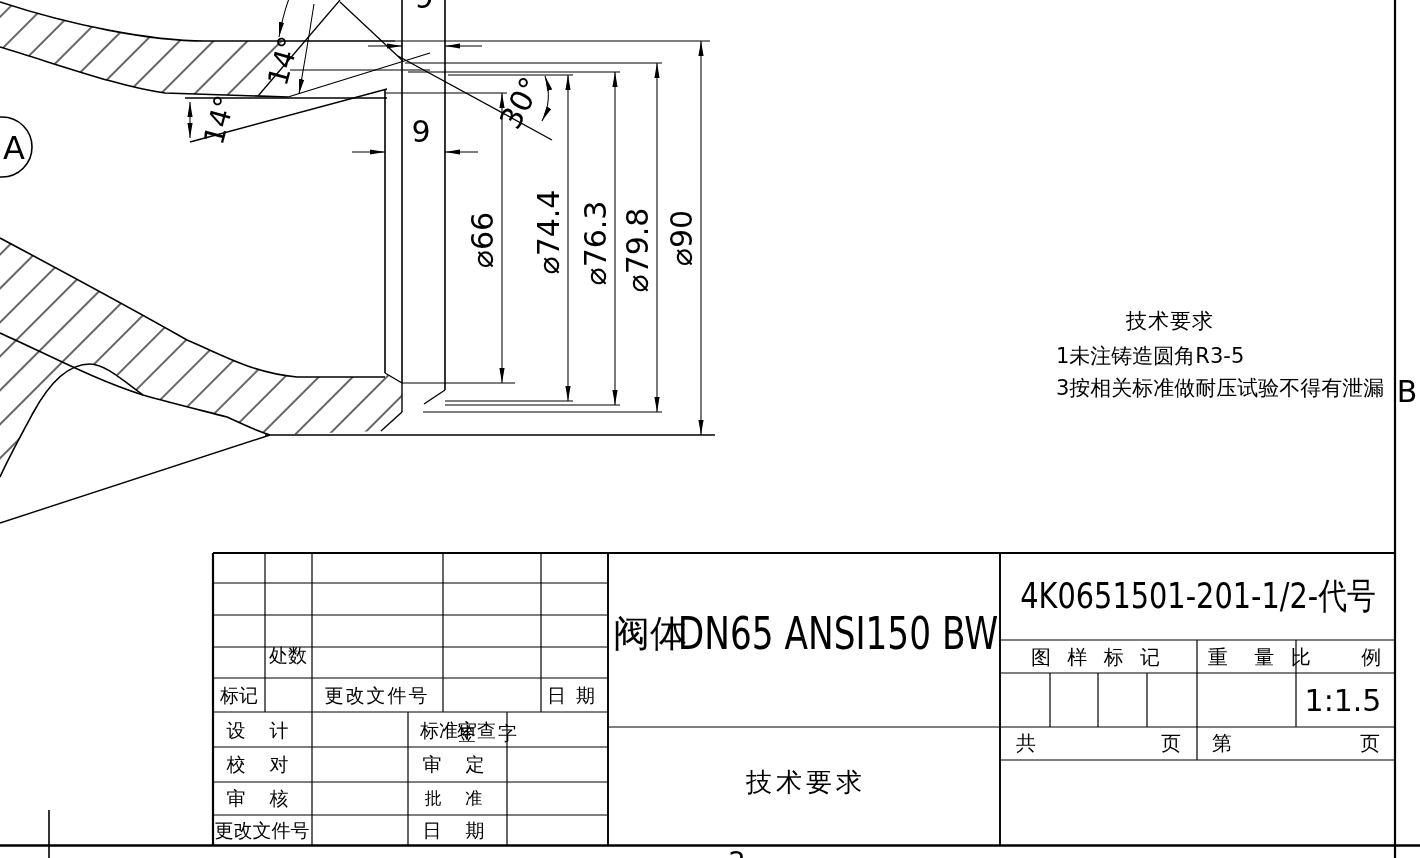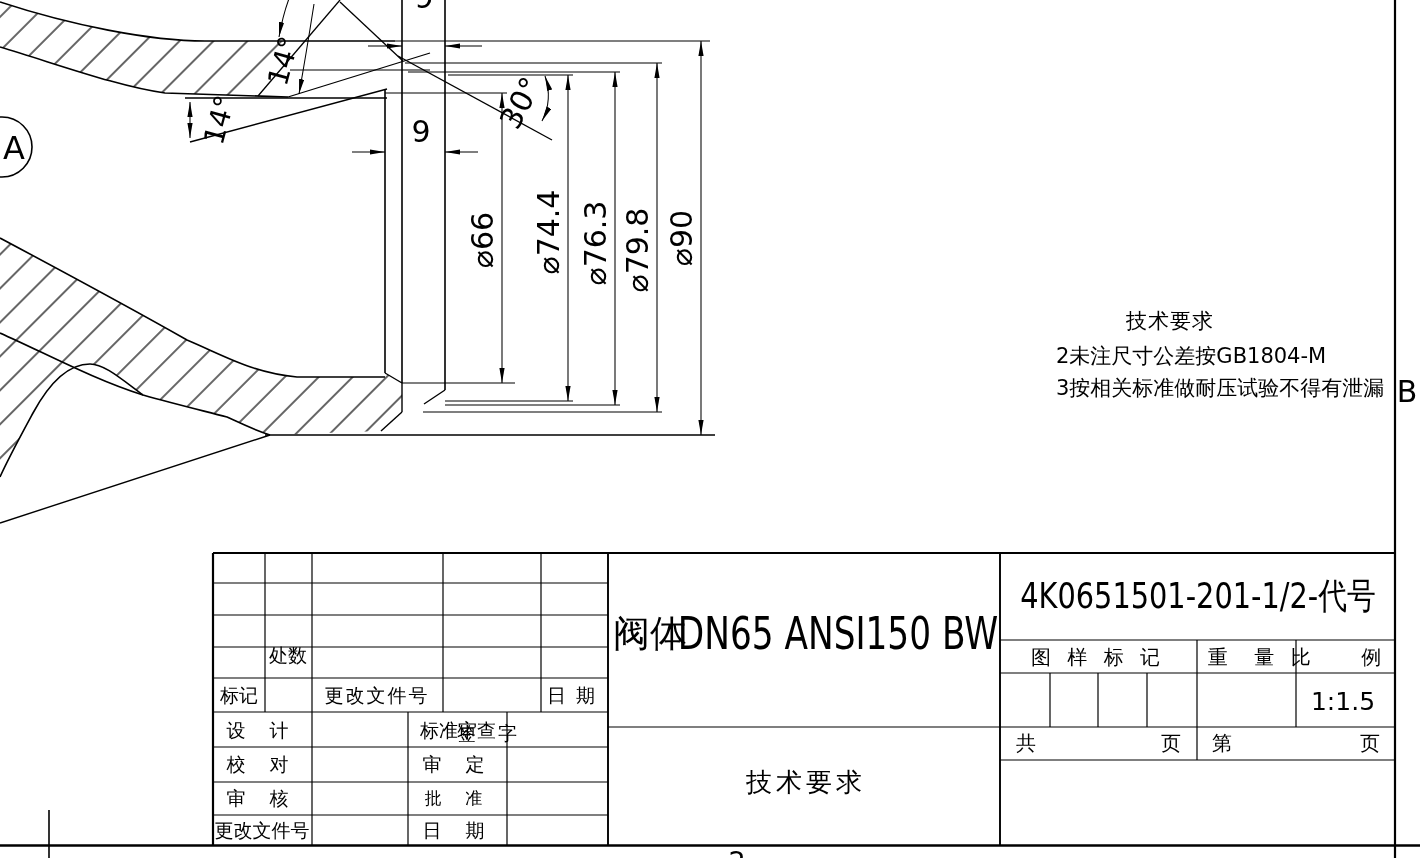--- a/index.html
+++ b/index.html
@@ -146,21 +146,21 @@
   <div class="t r75" style="left:220px;top:120px;font-size:28px;">14°</div>
   <div class="t r62" style="left:521px;top:103px;font-size:30px;">30°</div>
   <div class="t r90" style="left:483px;top:240px;font-size:30px;">⌀66</div>
   <div class="t r90" style="left:549px;top:232px;font-size:30px;">⌀74.4</div>
   <div class="t r90" style="left:596px;top:243px;font-size:30px;">⌀76.3</div>
   <div class="t r90" style="left:638px;top:250px;font-size:30px;">⌀79.8</div>
   <div class="t r90" style="left:682px;top:238px;font-size:30px;">⌀90</div>
 
   <div id="techreq">
     <div class="tr-title">技术要求</div>
-    <div class="tr-item">2未注尺寸公差按GB1804-M</div>
+    <div class="tr-item">1未注铸造圆角R3-5</div>
     <div class="tr-item">3按相关标准做耐压试验不得有泄漏</div>
   </div>
 
   <div class="t" style="left:239px;top:695px;font-size:19px;">标记</div>
   <div class="t" style="left:288px;top:655px;font-size:19px;">处数</div>
   <div class="t" style="left:377px;top:695px;font-size:19px;letter-spacing:2px;">更改文件号</div>
   <div class="t" style="left:491px;top:725px;font-size:19px;letter-spacing:8px;margin-top:8px;">签 字</div>
   <div class="t" style="left:572px;top:695px;font-size:19px;letter-spacing:2px;">日 期</div>
 
   <div class="t" style="left:262px;top:730px;font-size:19px;letter-spacing:9px;">设 计</div>
@@ -173,21 +173,21 @@
   <div class="t" style="left:458px;top:830px;font-size:19px;letter-spacing:9px;">日 期</div>
 
   <div class="t" style="left:650px;top:633px;font-size:37px;">阀体</div>
   <div class="t dn" style="left:838px;top:634px;font-size:44px;">DN65 ANSI150 BW</div>
   <div class="t" style="left:806px;top:782px;font-size:26px;letter-spacing:4px;">技术要求</div>
 
   <div class="t dwgno" style="left:1198px;top:596px;font-size:36px;">4K0651501-201-1/2-代号</div>
   <div class="t" style="left:1098px;top:657px;font-size:20px;letter-spacing:5px;">图 样 标 记</div>
   <div class="t" style="left:1246px;top:657px;font-size:20px;letter-spacing:10px;">重 量</div>
   <div class="t" style="left:1347px;top:657px;font-size:20px;letter-spacing:22px;">比 例</div>
-  <div class="t" style="left:1343px;top:701px;font-size:25px;">1:1.5</div>
+  <div class="t" style="left:1343px;top:701px;font-size:30px;">1:1.5</div>
 
   <div class="flexcell" style="left:1000px;top:727px;width:197px;height:33px;padding:0 16px;box-sizing:border-box;font-size:20px;">
     <span>共</span>
     <span>页</span>
   </div>
   <div class="flexcell" style="left:1197px;top:727px;width:198px;height:33px;padding:0 15px;box-sizing:border-box;font-size:20px;">
     <span>第</span>
     <span>页</span>
   </div>
 

